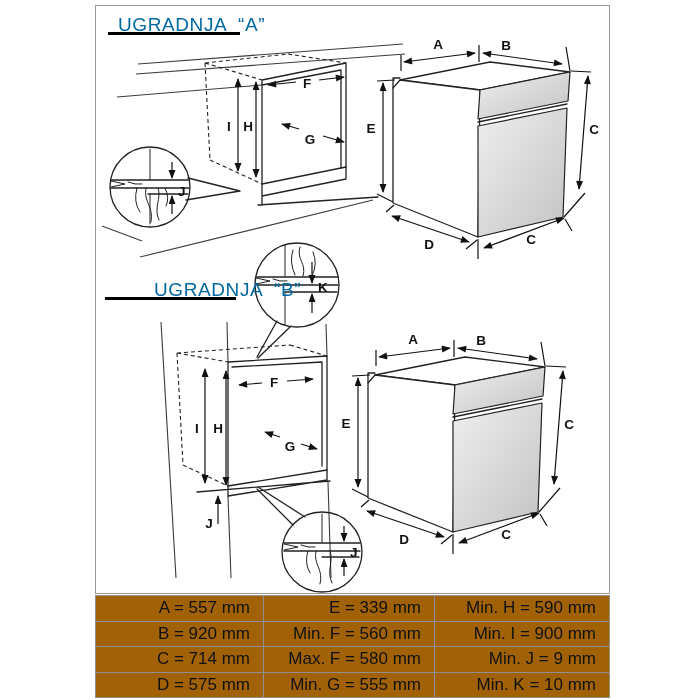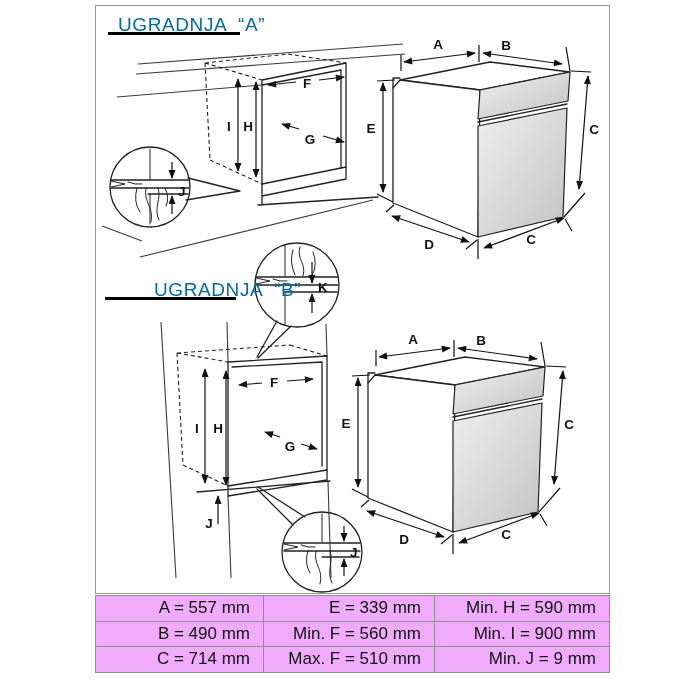--- a/index.html
+++ b/index.html
@@ -15,21 +15,21 @@
   svg.draw{position:absolute;left:0;top:0;pointer-events:none;}
   .env{stroke:#3c3c3c;stroke-width:1.1;fill:none;}
   .ln{stroke:#222;stroke-width:1.3;fill:none;stroke-linecap:round;stroke-linejoin:round;}
   .dash{stroke:#222;stroke-width:1.1;fill:none;stroke-dasharray:4 3;}
   .dim{stroke:#111;stroke-width:1.2;fill:none;}
   .grain{stroke:#222;stroke-width:1;fill:none;stroke-linecap:round;}
   .face{fill:#fff;stroke:#222;stroke-width:1.3;stroke-linejoin:round;}
   .glass{stroke:#222;stroke-width:1.2;stroke-linejoin:round;}
   text.dim-label{font:bold 13.5px "Liberation Sans",sans-serif;fill:#111;}
   .dim-table{position:absolute;left:95px;top:595px;width:514px;border-collapse:collapse;table-layout:fixed;
-             background:#f0abfc;font-size:17px;}
+             background:#a16207;font-size:17px;}
   .dim-table td{border:1px solid #8f8f8f;height:24.5px;text-align:right;padding:0 13px 0 0;white-space:nowrap;color:#111;}
 </style>
 </head>
 <body>
 
 <div class="stage">
 
   <div class="frame"></div>
 
   <svg class="draw" width="700" height="700" viewBox="0 0 700 700">
@@ -172,25 +172,30 @@
         <col style="width:171px">
         <col style="width:175px">
       </colgroup>
     <tbody>
       <tr>
         <td>A = 557 mm</td>
         <td>E = 339 mm</td>
         <td>Min. H = 590 mm</td>
       </tr>
       <tr>
-        <td>B = 490 mm</td>
+        <td>B = 920 mm</td>
         <td>Min. F = 560 mm</td>
         <td>Min. I = 900 mm</td>
       </tr>
       <tr>
         <td>C = 714 mm</td>
-        <td>Max. F = 510 mm</td>
+        <td>Max. F = 580 mm</td>
         <td>Min. J = 9 mm</td>
+      </tr>
+      <tr>
+        <td>D = 575 mm</td>
+        <td>Min. G = 555 mm</td>
+        <td>Min. K = 10 mm</td>
       </tr>
     </tbody>
   </table>
 
 </div>
 
 </body></html>

